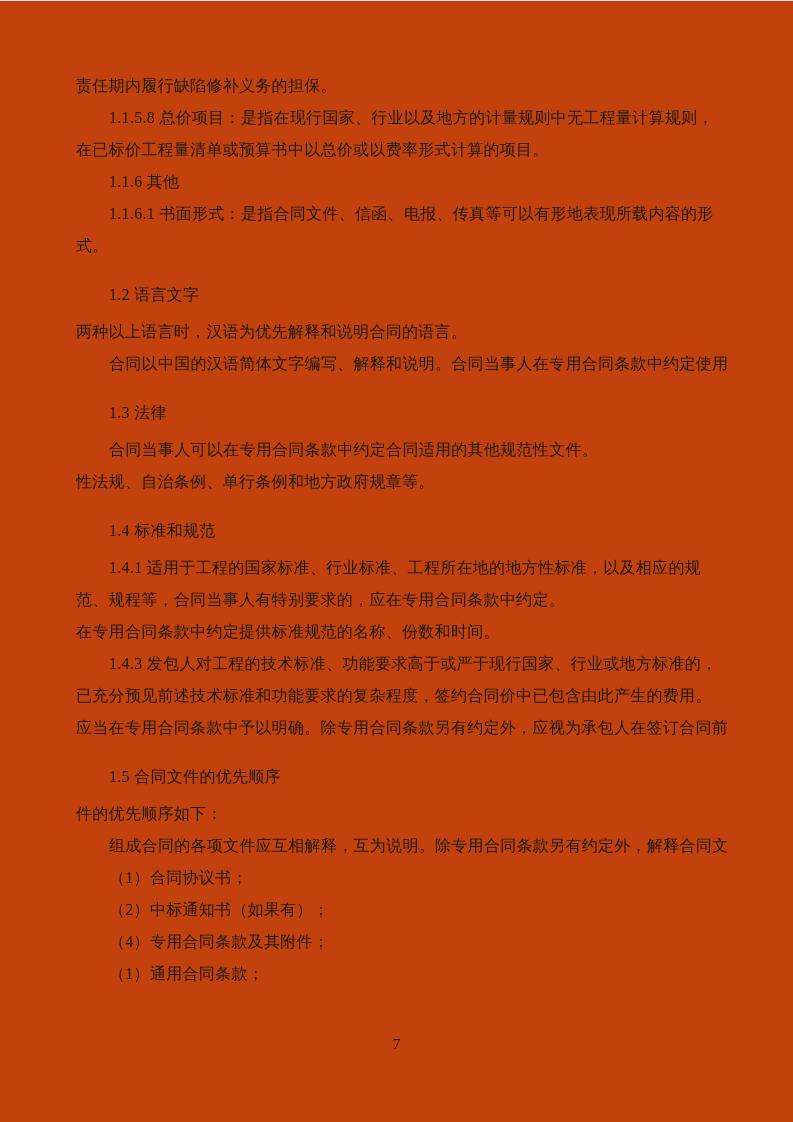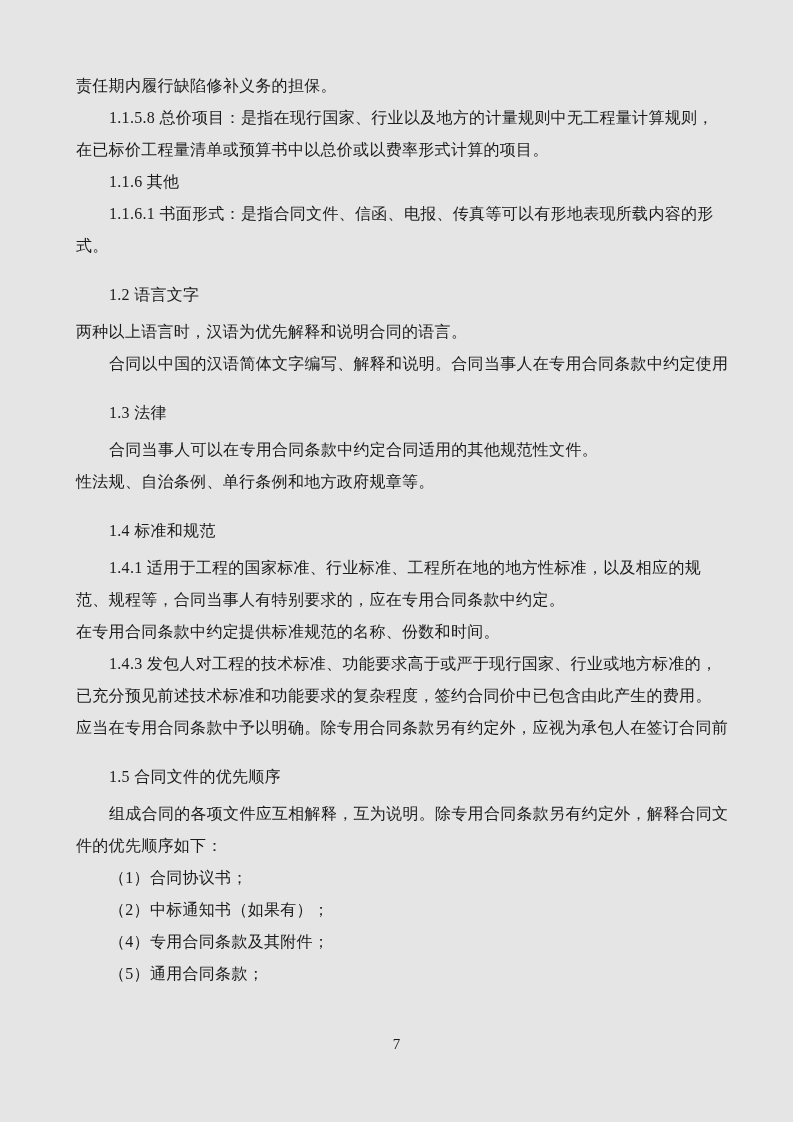--- a/index.html
+++ b/index.html
@@ -5,21 +5,21 @@
   html, body {
     margin: 0;
     padding: 0;
     background: #ffffff;
   }
   .page {
     position: relative;
     width: 793px;
     height: 1122px;
     box-sizing: border-box;
-    background: #e5e5e5;
+    background: #c2410c;
     border-top: 1px solid #e6e6e6;
     padding: 69px 76px 0 76px;
     font-family: "Liberation Serif", "DejaVu Serif", serif;
     color: #1b1b1b;
     overflow: hidden;
   }
   .doc-line {
     margin: 0;
     height: 32px;
     line-height: 32px;
@@ -65,21 +65,21 @@
     <p class="doc-line indent">合同当事人可以在专用合同条款中约定合同适用的其他规范性文件。</p>
     <p class="doc-line">性法规、自治条例、单行条例和地方政府规章等。</p>
     <p class="doc-line heading">1.4 标准和规范</p>
     <p class="doc-line indent">1.4.1 适用于工程的国家标准、行业标准、工程所在地的地方性标准，以及相应的规</p>
     <p class="doc-line">范、规程等，合同当事人有特别要求的，应在专用合同条款中约定。</p>
     <p class="doc-line">在专用合同条款中约定提供标准规范的名称、份数和时间。</p>
     <p class="doc-line indent">1.4.3 发包人对工程的技术标准、功能要求高于或严于现行国家、行业或地方标准的，</p>
     <p class="doc-line">已充分预见前述技术标准和功能要求的复杂程度，签约合同价中已包含由此产生的费用。</p>
     <p class="doc-line">应当在专用合同条款中予以明确。除专用合同条款另有约定外，应视为承包人在签订合同前</p>
     <p class="doc-line heading">1.5 合同文件的优先顺序</p>
+    <p class="doc-line">件的优先顺序如下：</p>
     <p class="doc-line indent">组成合同的各项文件应互相解释，互为说明。除专用合同条款另有约定外，解释合同文</p>
-    <p class="doc-line">件的优先顺序如下：</p>
     <p class="doc-line indent">（1）合同协议书；</p>
     <p class="doc-line indent">（2）中标通知书（如果有）；</p>
     <p class="doc-line indent">（4）专用合同条款及其附件；</p>
-    <p class="doc-line indent">（5）通用合同条款；</p>
+    <p class="doc-line indent">（1）通用合同条款；</p>
   </div>
   <div class="page-footer">7</div>
 </div>
 
 </body></html>

